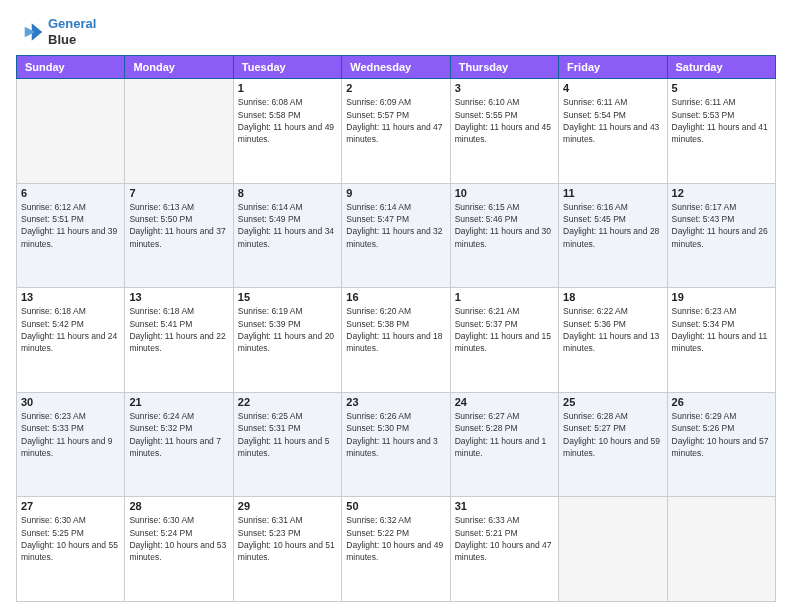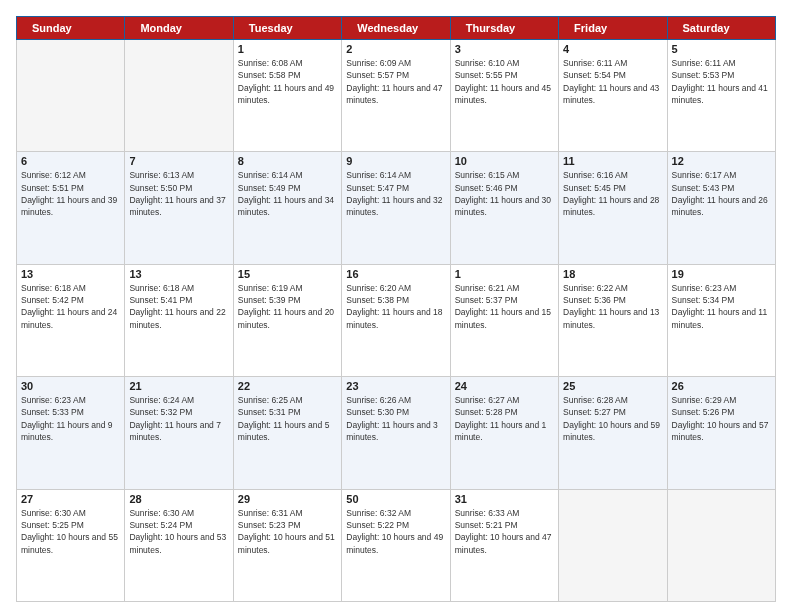--- a/index.html
+++ b/index.html
@@ -55,25 +55,25 @@
       color: #444;
       margin-top: 2px;
     }
     .calendar {
       flex: 1;
       border-collapse: collapse;
       width: 100%;
       table-layout: fixed;
     }
     .calendar th {
-      background: #b91c1c;
+      background: #8b5cf6;
       color: #fff;
       font-size: 11px;
       font-weight: bold;
-      padding: 5px 15px;
+      padding: 5px 8px;
       text-align: left;
       border: 1px solid #1a5fa0;
     }
     .calendar td {
       border: 1px solid #ccc;
       vertical-align: top;
       padding: 3px 4px;
       font-size: 9px;
       color: #333;
       background: #fff;
@@ -95,20 +95,38 @@
       color: #333;
     }
     .row-alt td {
       background: #f0f4fa;
     }
   </style>
 </head>
 <body>
 
 <div class="page">
+  <div class="header">
+    <div class="logo">
+      <svg class="logo-icon" viewBox="0 0 32 32" width="32" height="32">
+        <rect x="0" y="0" width="32" height="32" fill="white"></rect>
+
+        <polygon points="18,6 30,16 18,26" fill="#2e7bc4"></polygon>
+        <polygon points="10,10 22,16 10,22" fill="#5ba3e0"></polygon>
+      </svg>
+      <div class="logo-text">
+        <div><span>General</span></div>
+        <div>Blue</div>
+      </div>
+    </div>
+    <div class="title-block">
+      <div class="month-title"></div>
+      <div class="location"></div>
+    </div>
+  </div>
 
   <table class="calendar">
     <thead>
       <tr>
       <th>Sunday</th>
           <th>Monday</th>
           <th>Tuesday</th>
           <th>Wednesday</th>
           <th>Thursday</th>
           <th>Friday</th>

